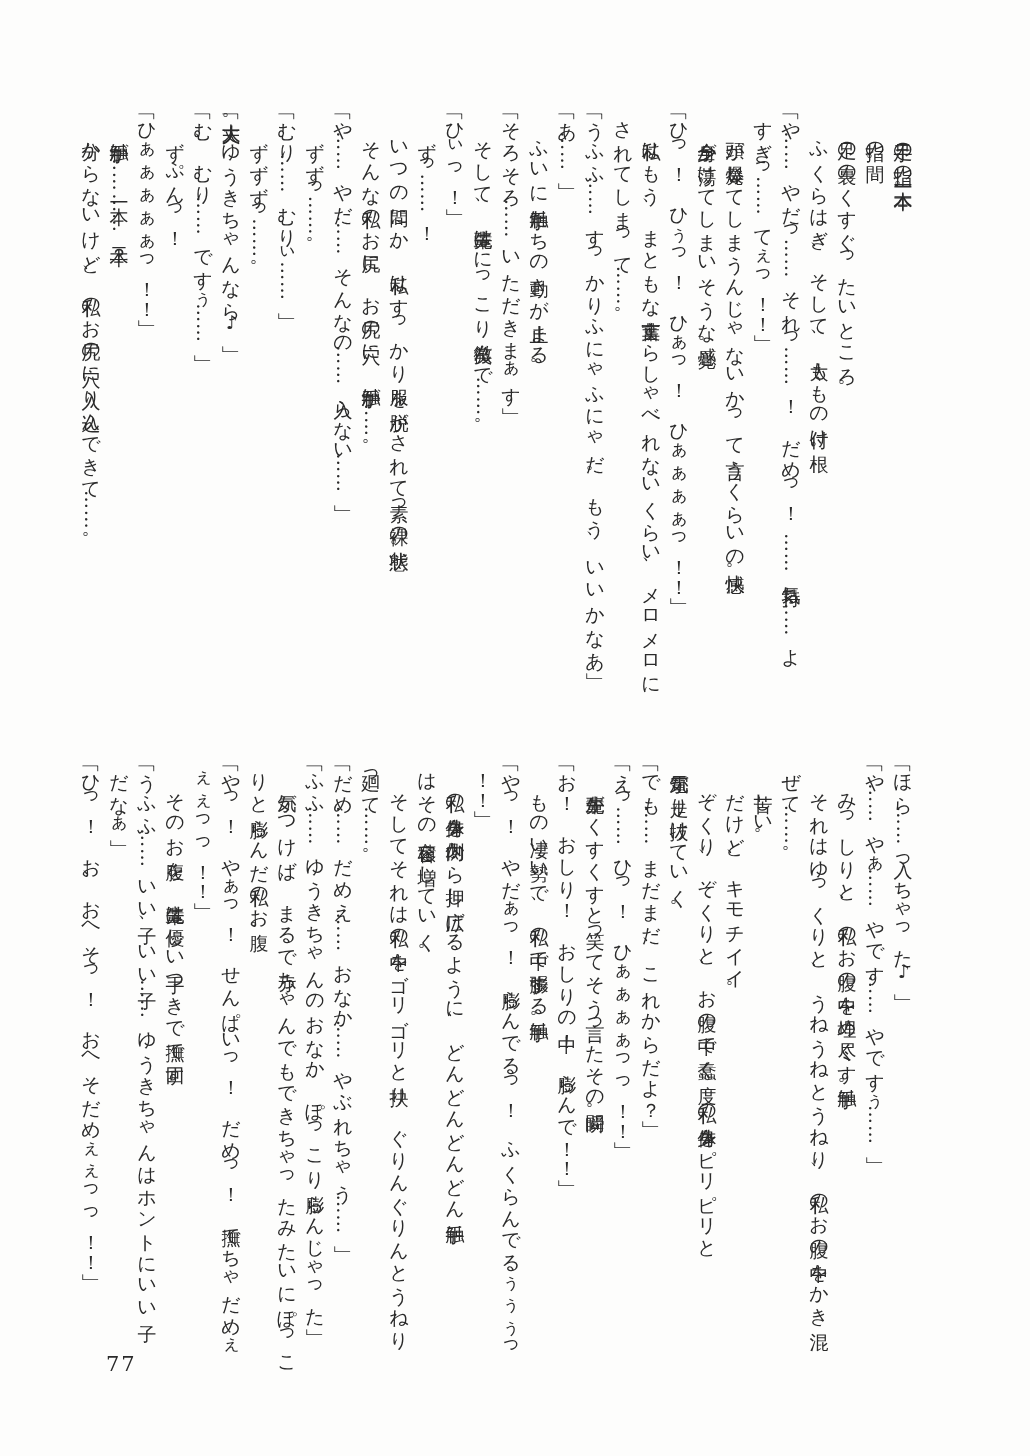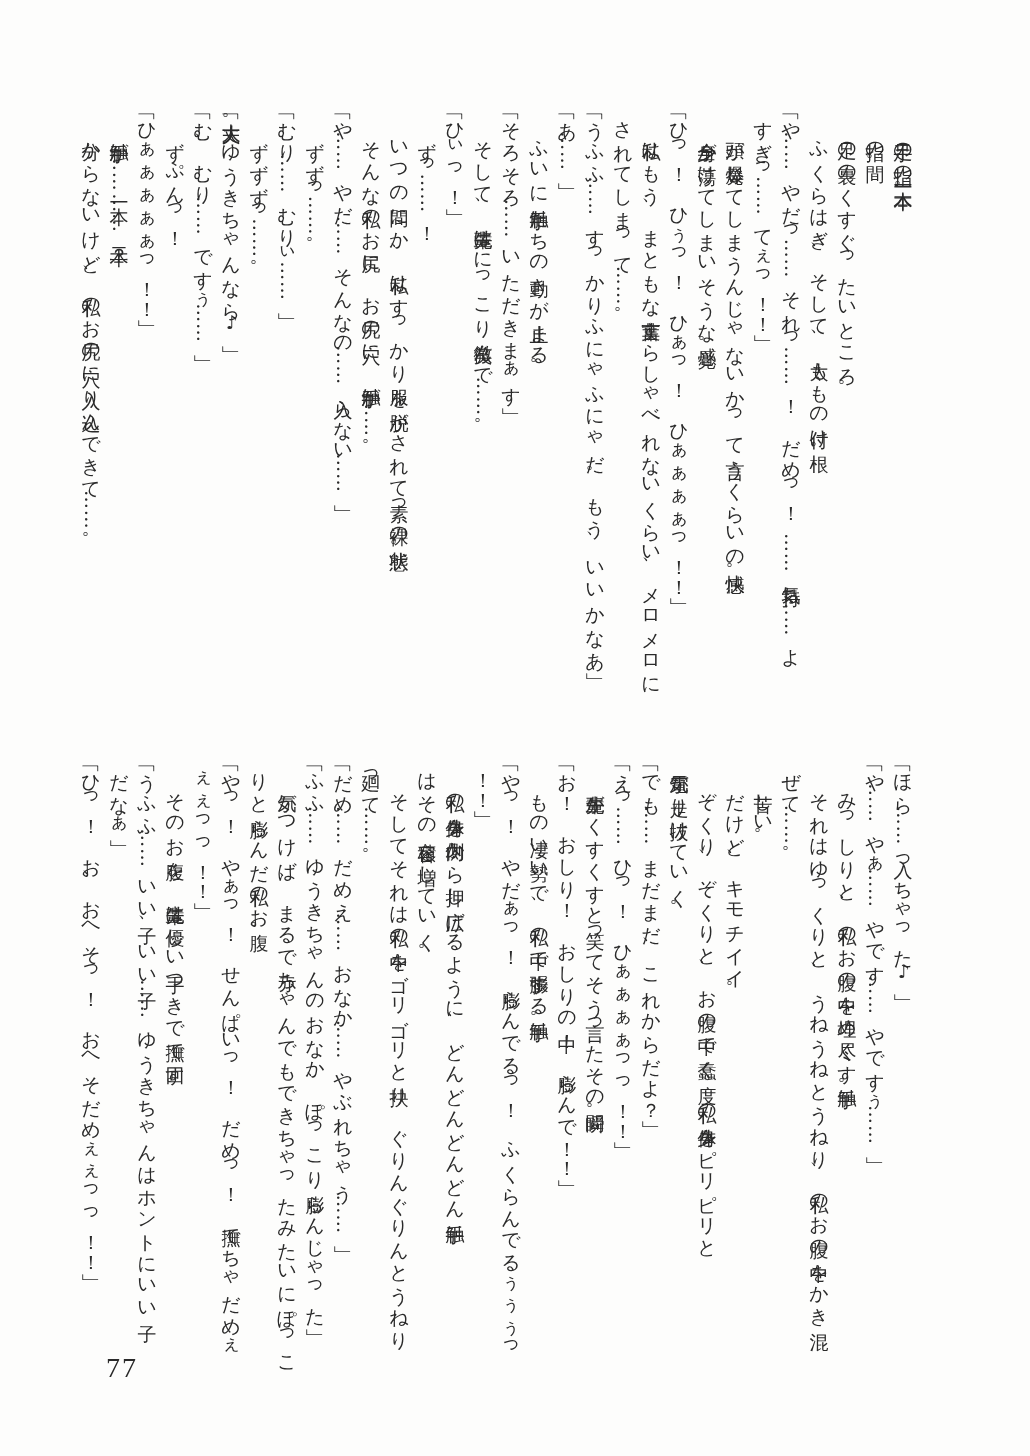--- a/index.html
+++ b/index.html
@@ -36,24 +36,23 @@
     padding: 0;
     white-space: nowrap;
   }
   .vblock p.line.indent {
     text-indent: 20px;
   }
   .page-number {
     position: absolute;
     left: 106px;
     top: 1352px;
-    font-size: 28px;
+    font-size: 21px;
     letter-spacing: 2px;
     color: #2a2a2a;
-    font-family: Liberation Serif, serif;
   }
 </style>
 </head>
 <body>
 
 <div class="page">
   <div class="vblock vblock-top">
       <p class="line indent">手足の指の一本一本。</p>
       <p class="line indent">指の間。</p>
       <p class="line indent">足の裏のくすぐったいところ。</p>

